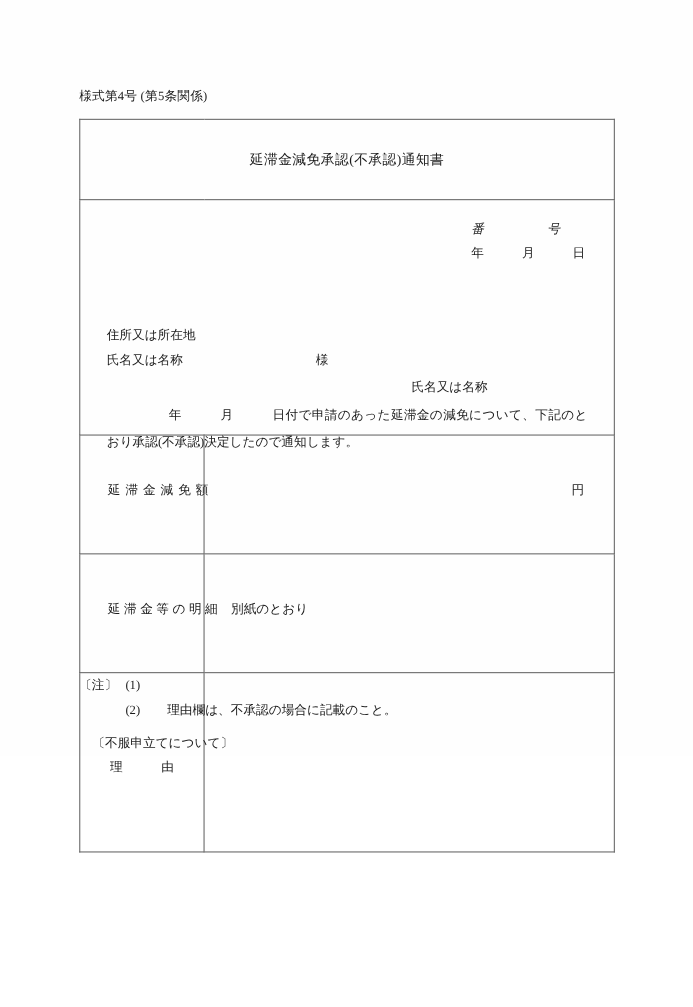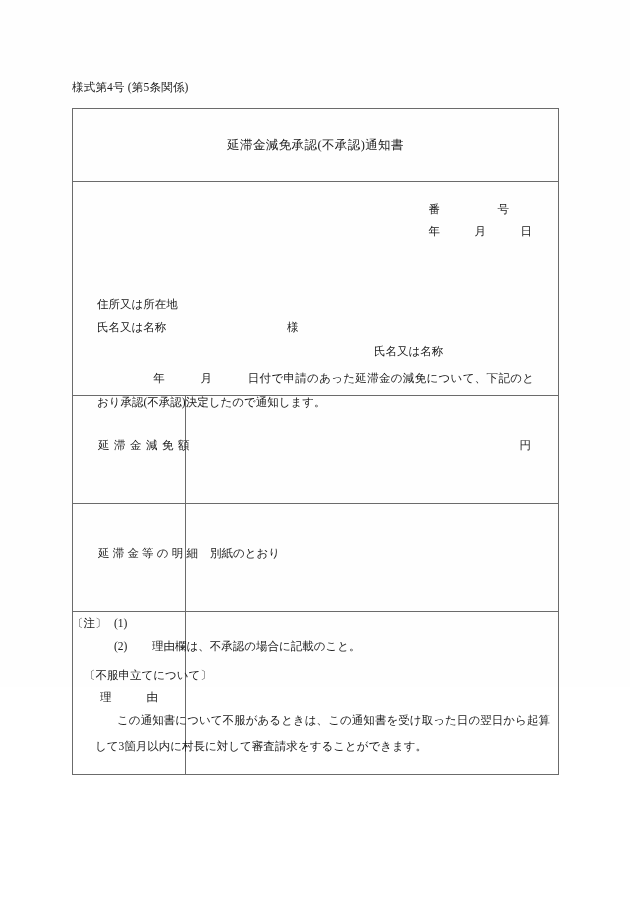--- a/index.html
+++ b/index.html
@@ -65,21 +65,21 @@
     height: 181px;
     font-size: 11.5px;
   }
   .num-date {
     position: absolute;
     right: 10px;
     top: 0;
     text-align: left;
     line-height: 22px;
   }
-  .num-line { white-space: pre; }
+  .num-line { white-space: pre; font-style: italic; }
   .date-line { white-space: pre; }
 
   .addr-line {
     position: absolute;
     left: 8px;
     white-space: pre;
   }
   .addr-1 { top: 99px; }
   .addr-2 { top: 122px; }
   .honorific {
@@ -258,15 +258,14 @@
       <span class="note-idx">(1)</span>
     </div>
     <div class="note-row sub">
       <span class="note-tag"></span>
       <span class="note-idx">(2)</span>
       <span class="note-text">理由欄は、不承認の場合に記載のこと。</span>
     </div>
   </div>
 
   <div class="appeal-head">〔不服申立てについて〕</div>
-  <div class="appeal-body"><span class="appeal-indent"></span><span>この通知書について不服があるときは、この通知書を受け取った日の翌日から起算して3箇月以内に村長に対して審査請求をすることができます。</span></div>
 
 </div>
 
 </body></html>

